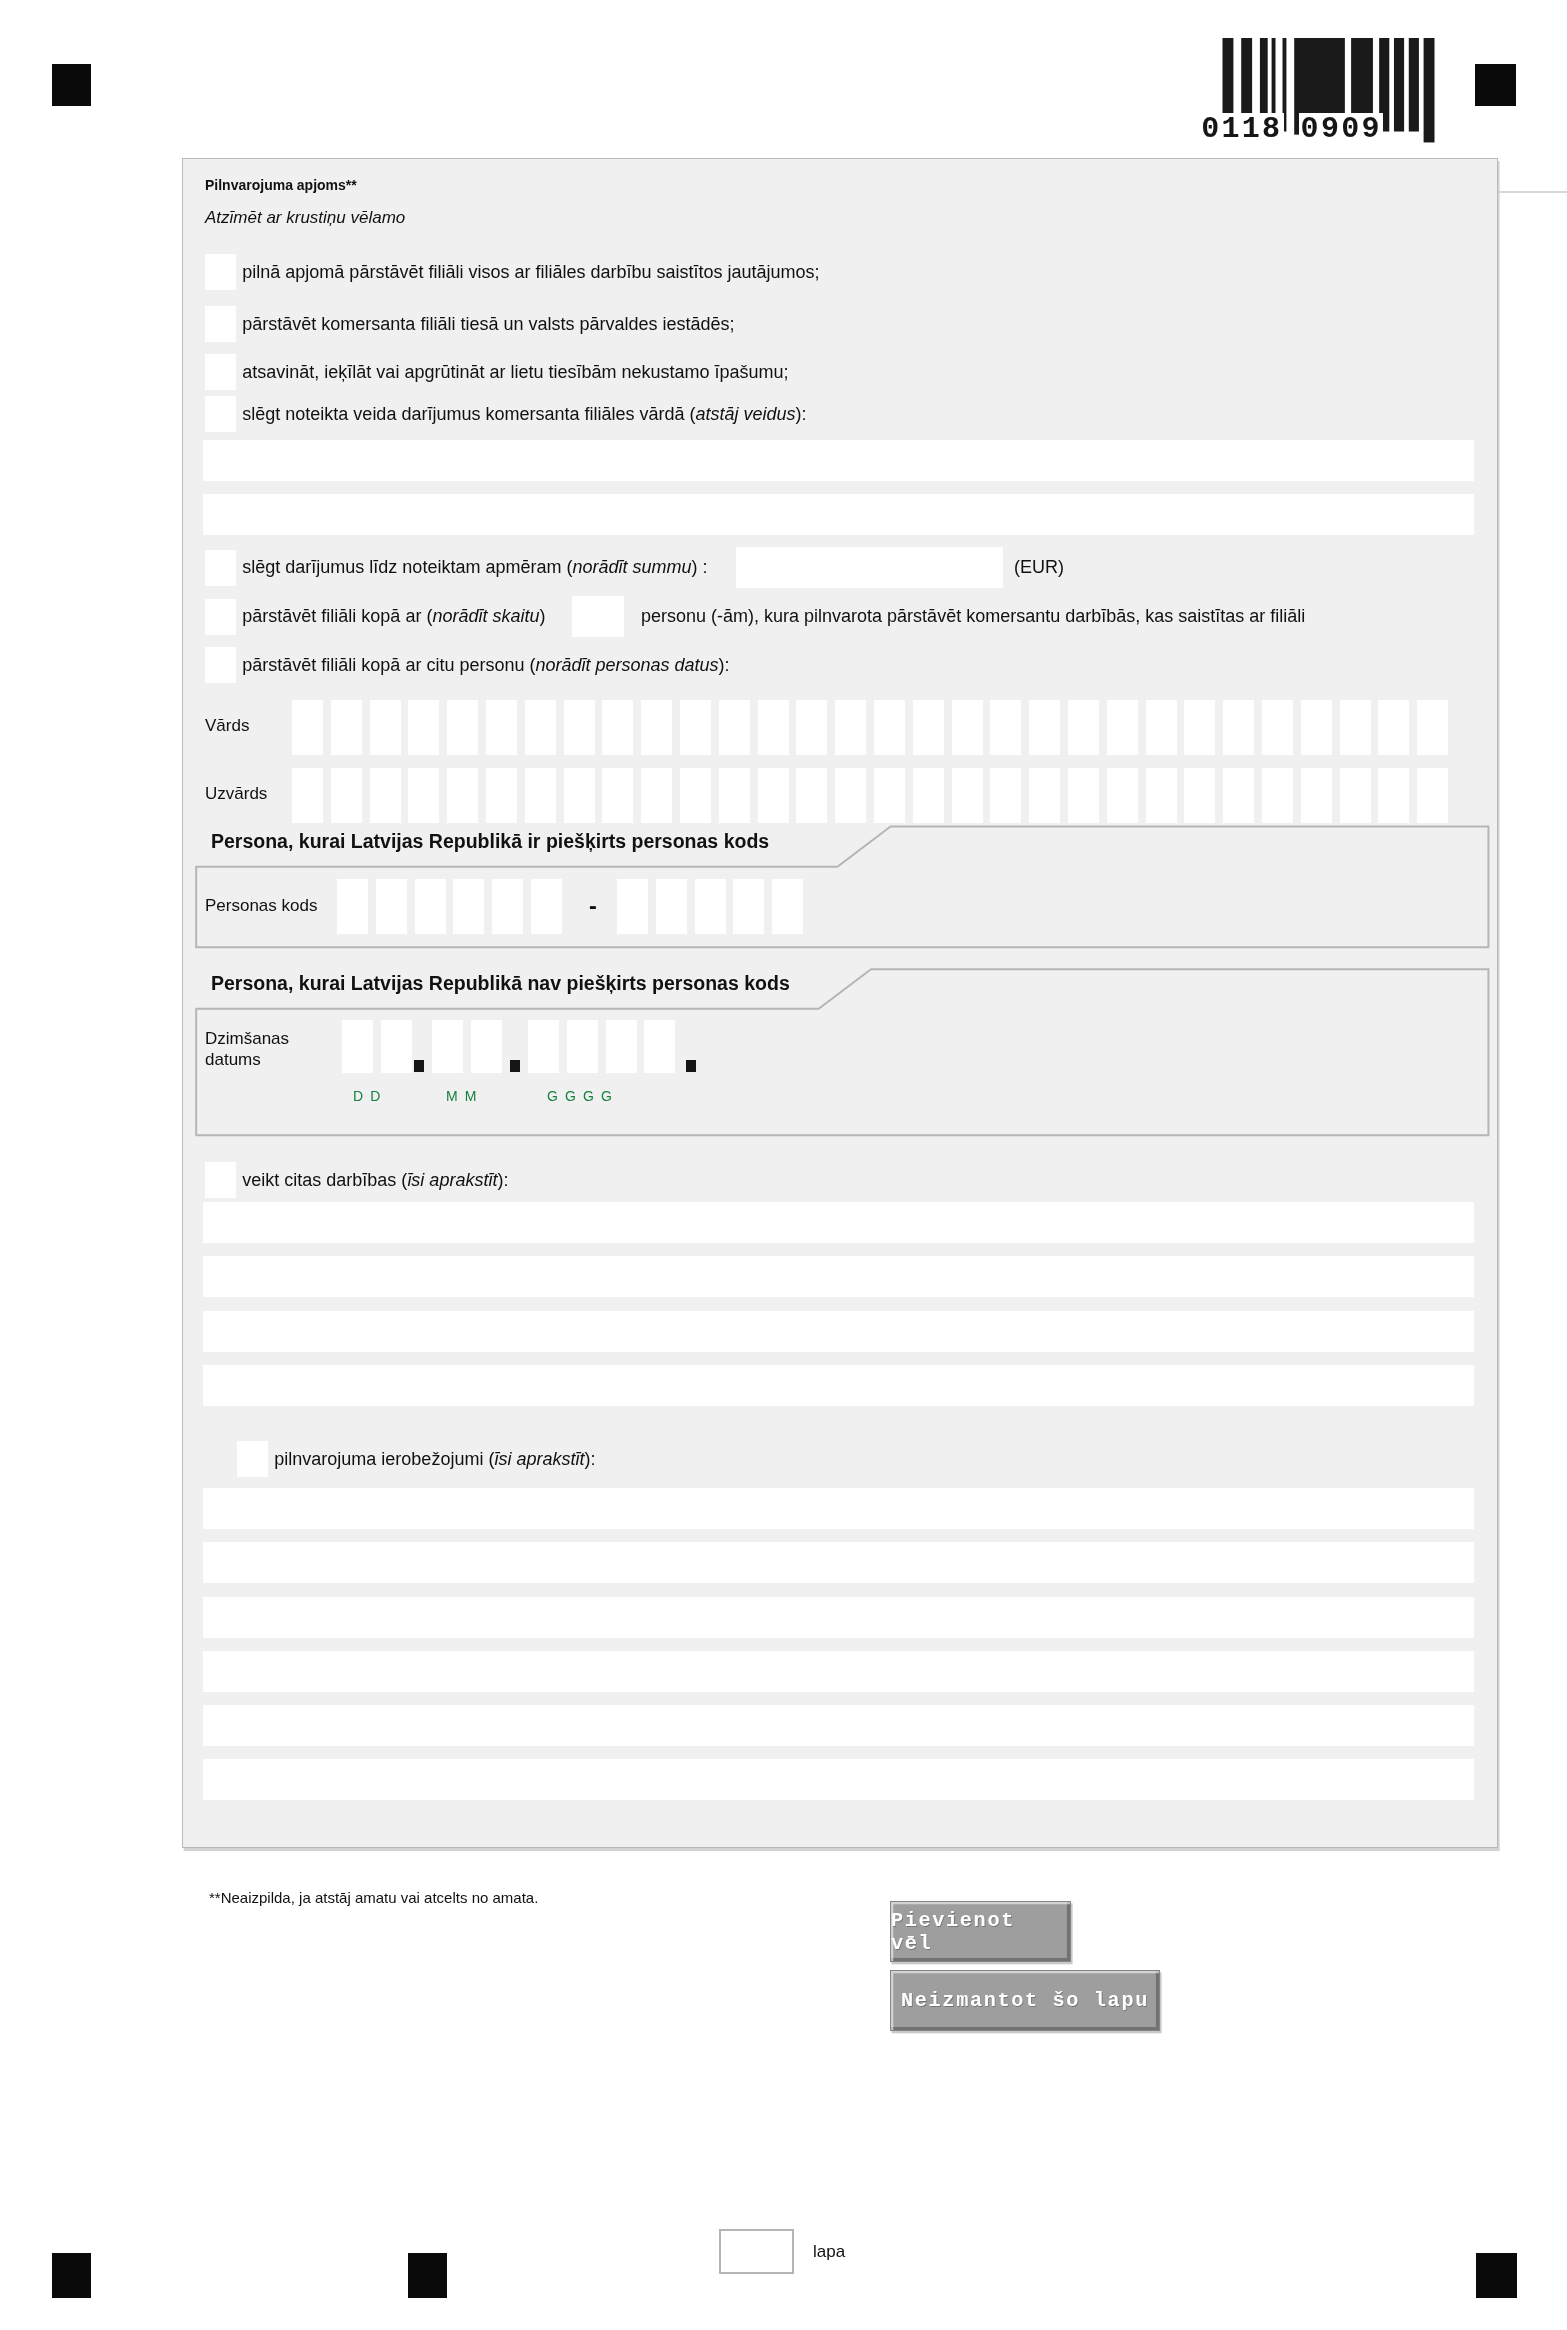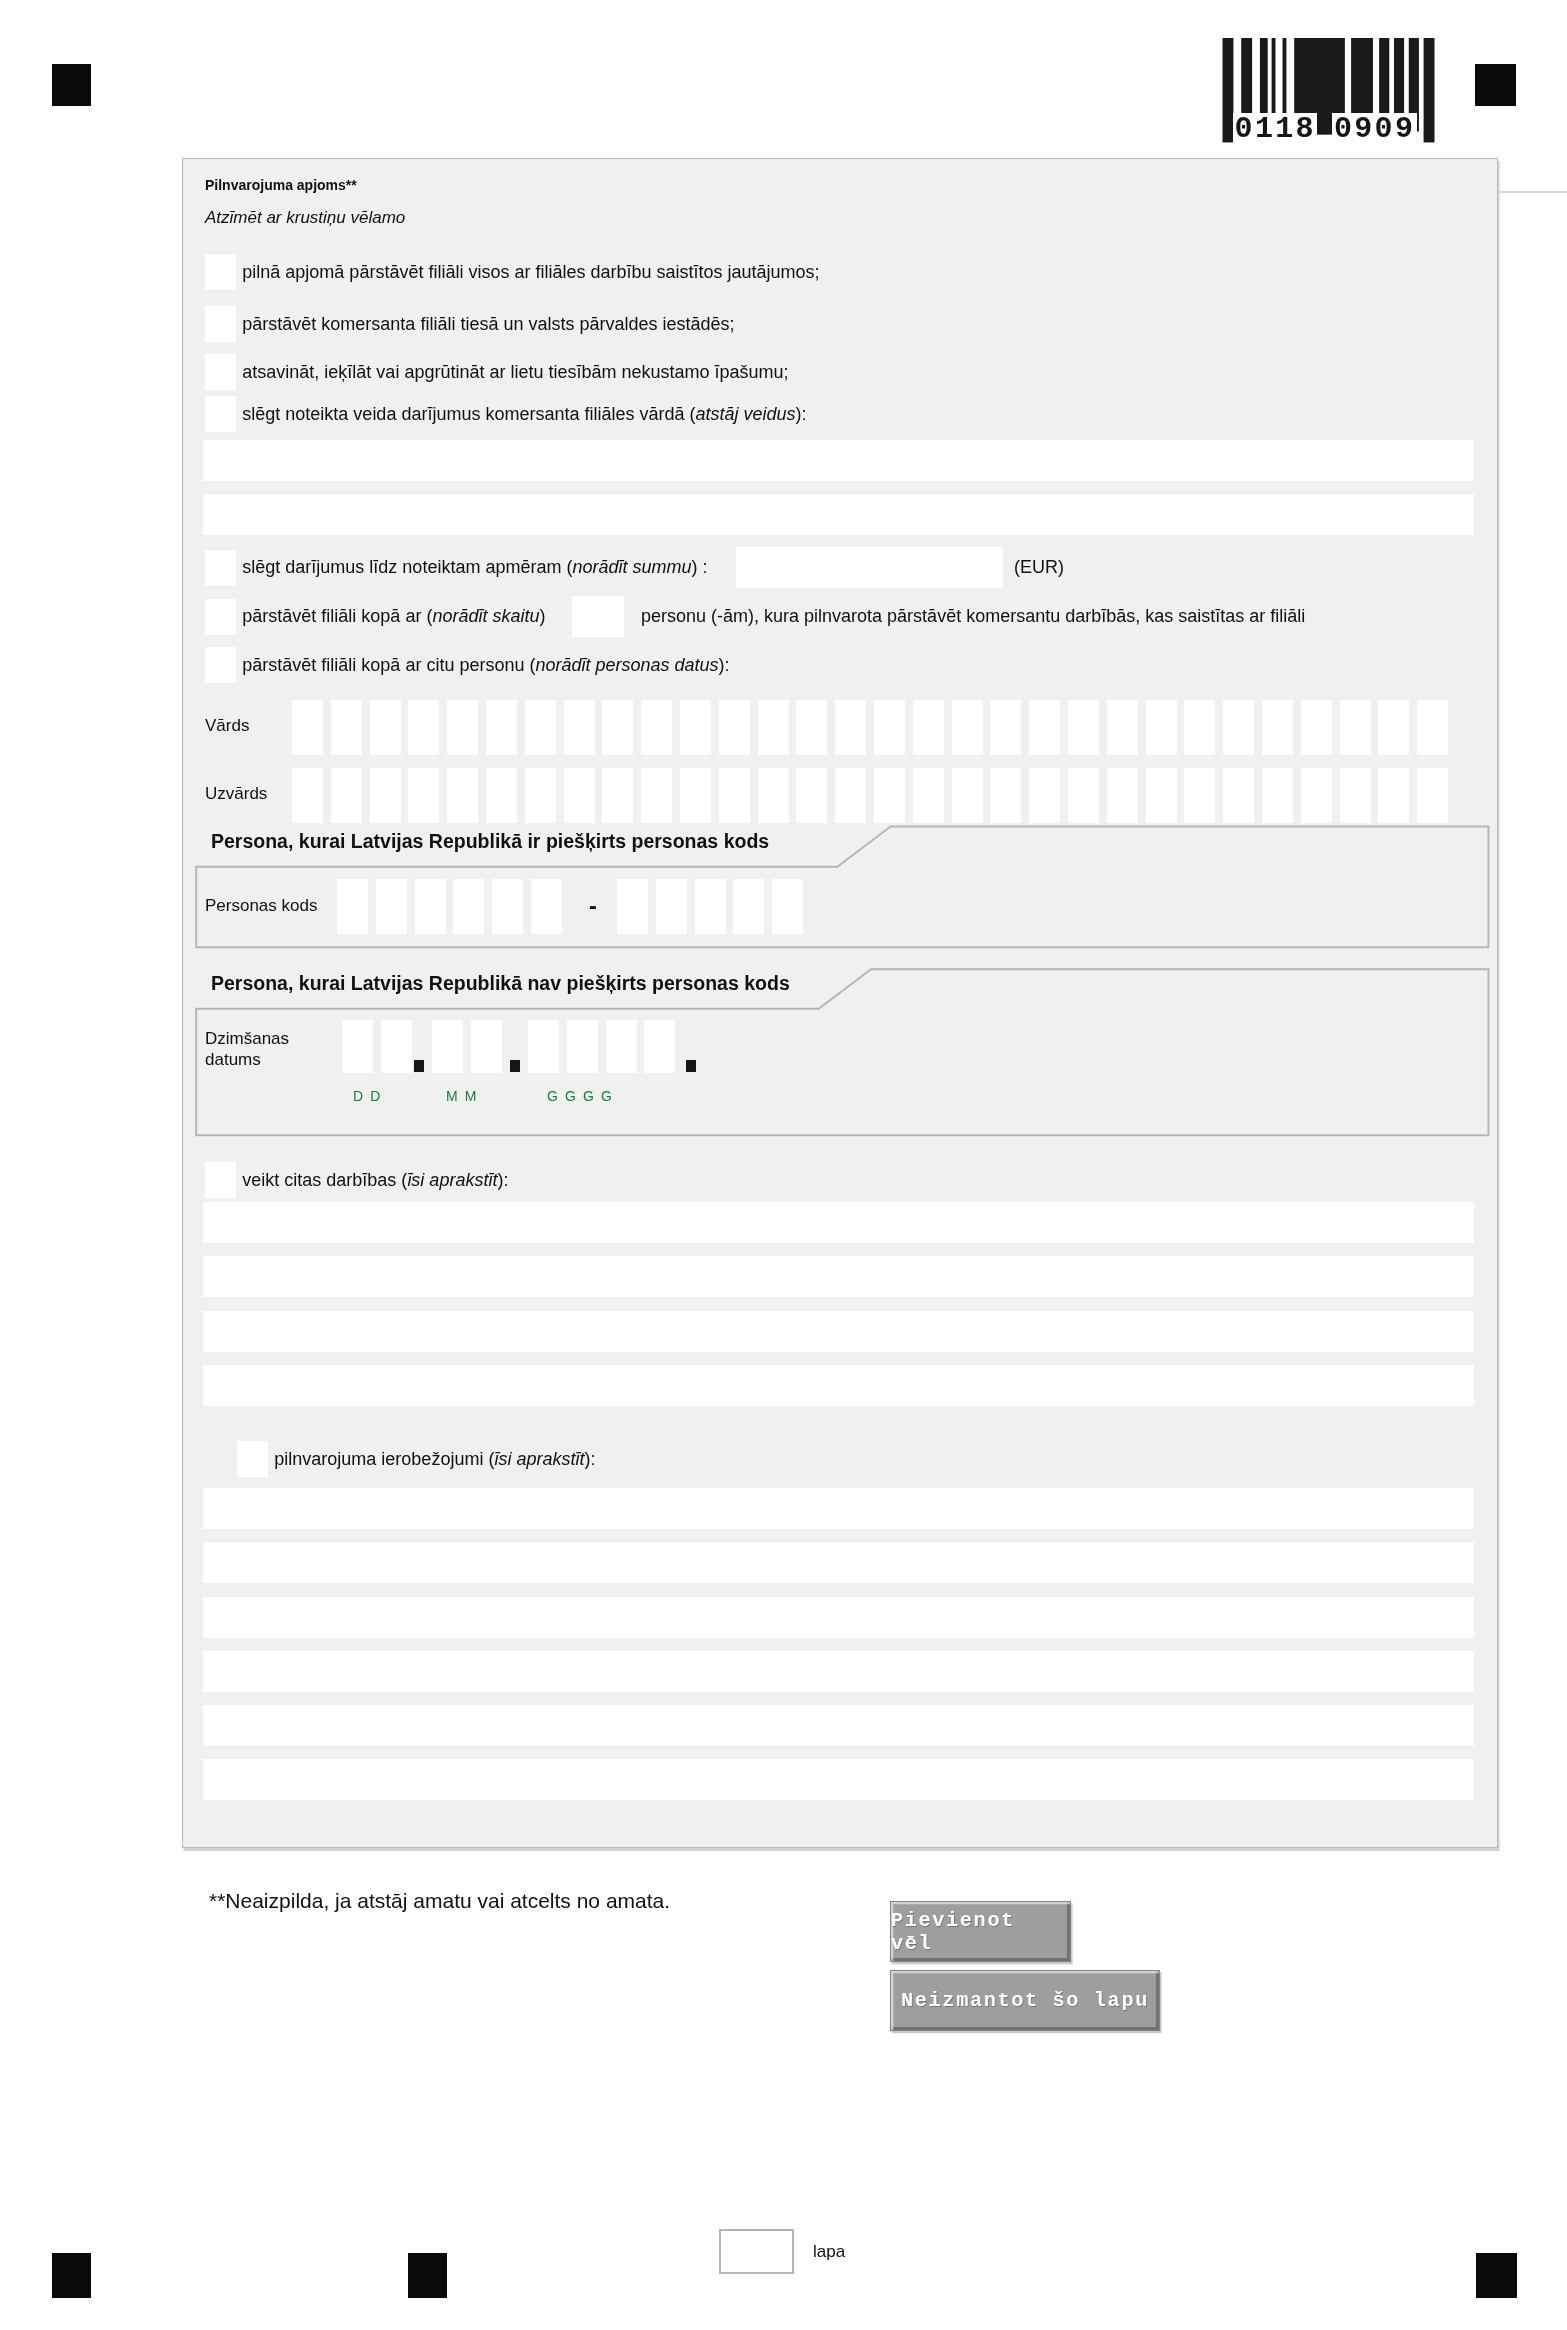--- a/index.html
+++ b/index.html
@@ -2,22 +2,22 @@
 <html style="font-size:12.5px"><head>
 <meta charset="utf-8">
 <style>
   html,body{margin:0;padding:0;background:#ffffff;}
   .page{position:relative;width:1567px;height:2330px;background:#ffffff;overflow:hidden;
         font-family:"Liberation Sans", sans-serif;color:#111111;}
   .abs{position:absolute;}
   .mark{position:absolute;background:#0a0a0a;}
   
   .barcode{position:absolute;left:1222px;top:38px;width:213px;height:106px;}
-  .barcode-digits{position:absolute;left:1233px;top:113px;width:217px;height:34px;
-    display:flex;gap:15px;}
+  .barcode-digits{position:absolute;left:1183px;top:113px;width:217px;height:34px;
+    display:flex;justify-content:center;gap:15px;}
   .barcode-digits span{background:#ffffff;font-family:"Liberation Mono", monospace;
     font-size:30px;font-weight:bold;line-height:33px;letter-spacing:2.3px;padding:0 1.6px;color:#161616;}
   .faint-line{position:absolute;left:1497px;top:191px;width:70px;height:1.6px;background:#d9d9d9;}
   
   .panel{position:absolute;left:182px;top:158px;width:1316px;height:1690px;
     background:#f0f0f1;border:1.6px solid #b9b9b9;box-shadow:1.6px 3.1px 0 #d2d2d2;box-sizing:border-box;}
   .heading{position:absolute;left:205px;top:177px;font-size:14px;font-weight:bold;}
   .subheading{position:absolute;left:205px;top:208px;font-size:17px;font-style:italic;}
   .cb-row{position:absolute;display:flex;align-items:center;}
   .checkbox{width:31px;height:36px;background:#ffffff;flex:none;}
@@ -32,21 +32,21 @@
   .field-label{font-size:17px;}
   .cells{display:flex;gap:7.8px;}
   .cell{width:31px;height:55px;background:#ffffff;flex:none;}
   .cell.date{height:53px;}
   .sec-outline{position:absolute;left:195px;}
   .sec-title{position:absolute;left:211px;font-size:19.5px;font-weight:bold;}
   .pk-dash{position:absolute;display:flex;align-items:center;justify-content:center;
     width:28px;height:55px;font-size:23.5px;font-weight:bold;}
   .dot{position:absolute;width:10.2px;height:11.7px;background:#161616;}
   .date-caption{position:absolute;font-size:14px;letter-spacing:1.6px;color:#15803d;}
-  .footnote{position:absolute;left:209px;top:1889px;font-size:21px;}
+  .footnote{position:absolute;left:209px;top:1889px;font-size:15px;}
   .btn{position:absolute;background:#9e9e9e;border:1.6px solid #858585;box-sizing:border-box;
     display:flex;align-items:center;justify-content:center;
     box-shadow:inset 2.3px 2.3px 0 rgba(255,255,255,0.55), inset -3.1px -3.1px 0 rgba(0,0,0,0.28), 1.6px 2.3px 0 #c9c9c9;
     font-family:"Liberation Mono", monospace;font-weight:bold;font-size:20.3px;color:#ffffff;
     letter-spacing:1.6px;text-shadow:0.8px 0.8px 0 rgba(90,90,90,0.6);cursor:pointer;}
   .page-box{position:absolute;left:719px;top:2229px;width:75px;height:45px;background:#ffffff;
     border:2.3px solid #b5b5b5;box-sizing:border-box;}
   .page-box-label{position:absolute;left:813px;top:2229px;height:45px;display:flex;align-items:center;font-size:17px;}
 </style>
 </head>

